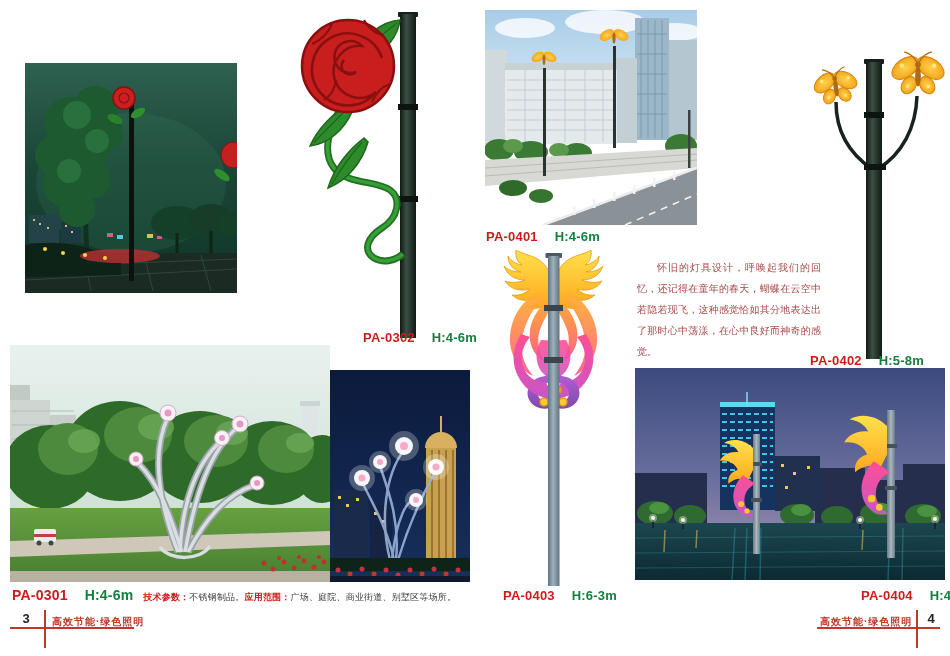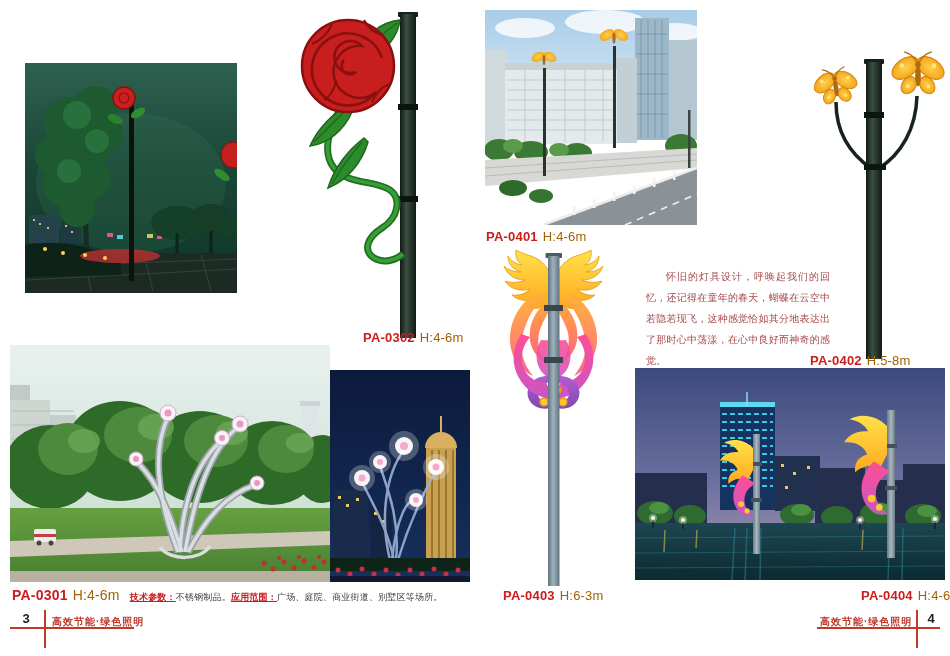--- a/index.html
+++ b/index.html
@@ -4,27 +4,27 @@
 <style>
   html,body{margin:0;padding:0;background:#fff;}
   #canvas{position:relative;width:950px;height:656px;background:#ffffff;overflow:hidden;
           font-family:"Liberation Sans",sans-serif;}
   .photo{position:absolute;overflow:hidden;}
   .photo svg{display:block;}
   .illus{position:absolute;}
   .prod{position:absolute;font:700 13px "Liberation Sans",sans-serif;letter-spacing:.2px;white-space:nowrap;}
   .prod.lg{font-size:14px;}
   .code{color:var(--accent-red,#cc1c1c);font-weight:700;}
-  .hv{color:#a16207;font-weight:400;margin-left:5px;}
+  .hv{color:#15803d;font-weight:700;margin-left:17px;}
   .cap-small{font-size:9px;font-weight:400;color:#3a3a3a;margin-left:10px;letter-spacing:.2px;}
-  .cap-small .rd{color:var(--accent-red,#cc1c1c);font-weight:700;text-decoration:underline;}
+  .cap-small .rd{color:var(--accent-red,#cc1c1c);font-weight:700;}
   .usage{position:absolute;left:57px;top:302px;font-size:9.5px;color:#3c3c3c;white-space:nowrap;}
   .usage .rd{color:#b5342a;font-weight:700;}
   .desc{position:absolute;left:630px;top:250px;width:184px;font-size:10px;line-height:21px;
-        color:var(--body-red,#a54848);text-indent:2em;text-align:justify;margin:16px;}
+        color:var(--body-red,#a54848);text-indent:2em;text-align:justify;margin:7px;}
   .slogan{position:absolute;font-size:10px;font-weight:700;color:var(--footer-red,#c0392b);letter-spacing:1px;white-space:nowrap;}
   .pnum{position:absolute;font-size:13px;font-weight:700;color:#222;text-align:center;}
   .rule-h{position:absolute;height:1.5px;background:var(--footer-red,#c0392b);}
   .rule-v{position:absolute;width:1.5px;background:var(--footer-red,#c0392b);}
 </style>
 </head>
 <body>
 
 <div id="canvas">
 

